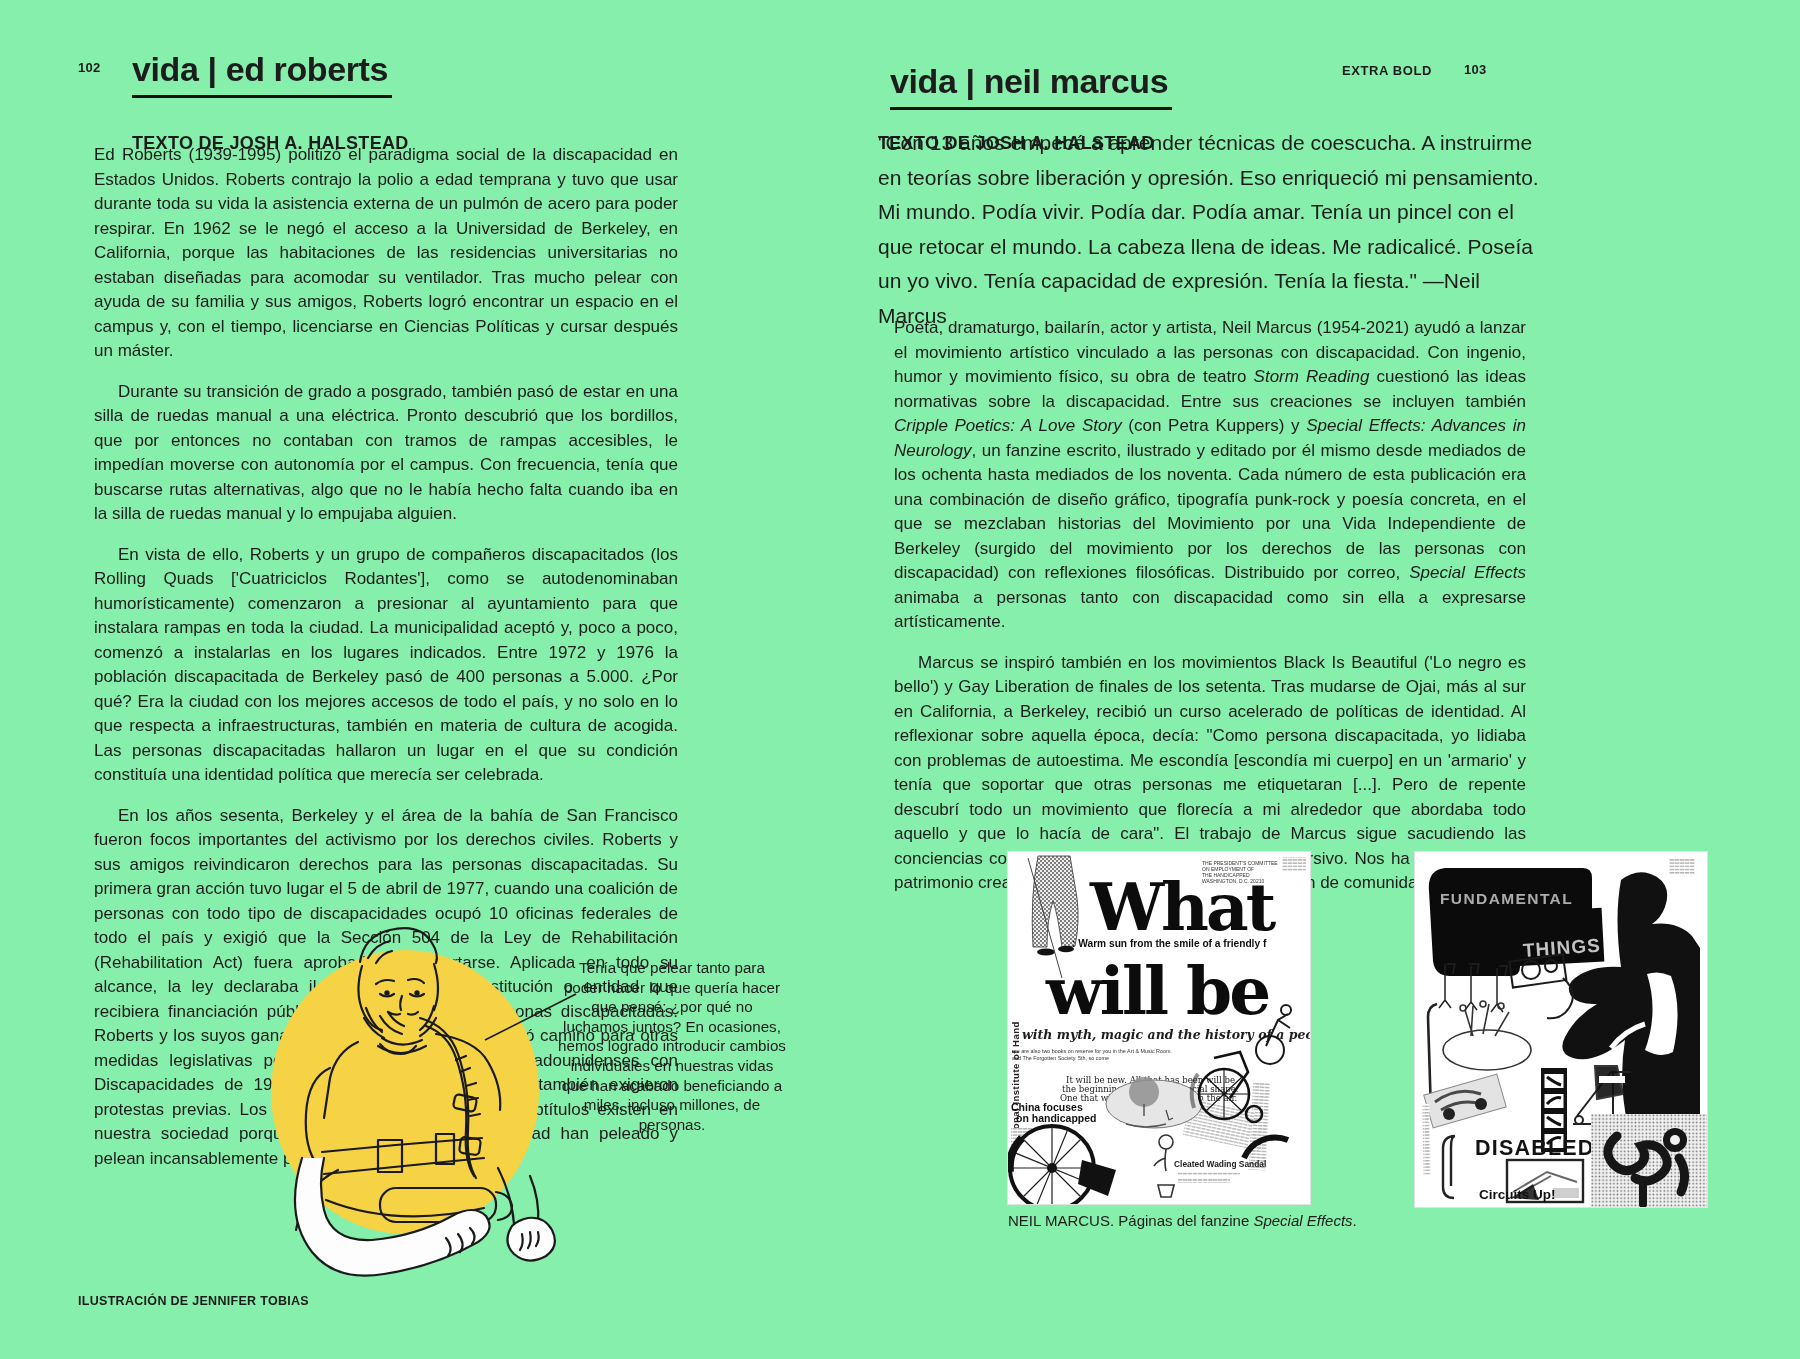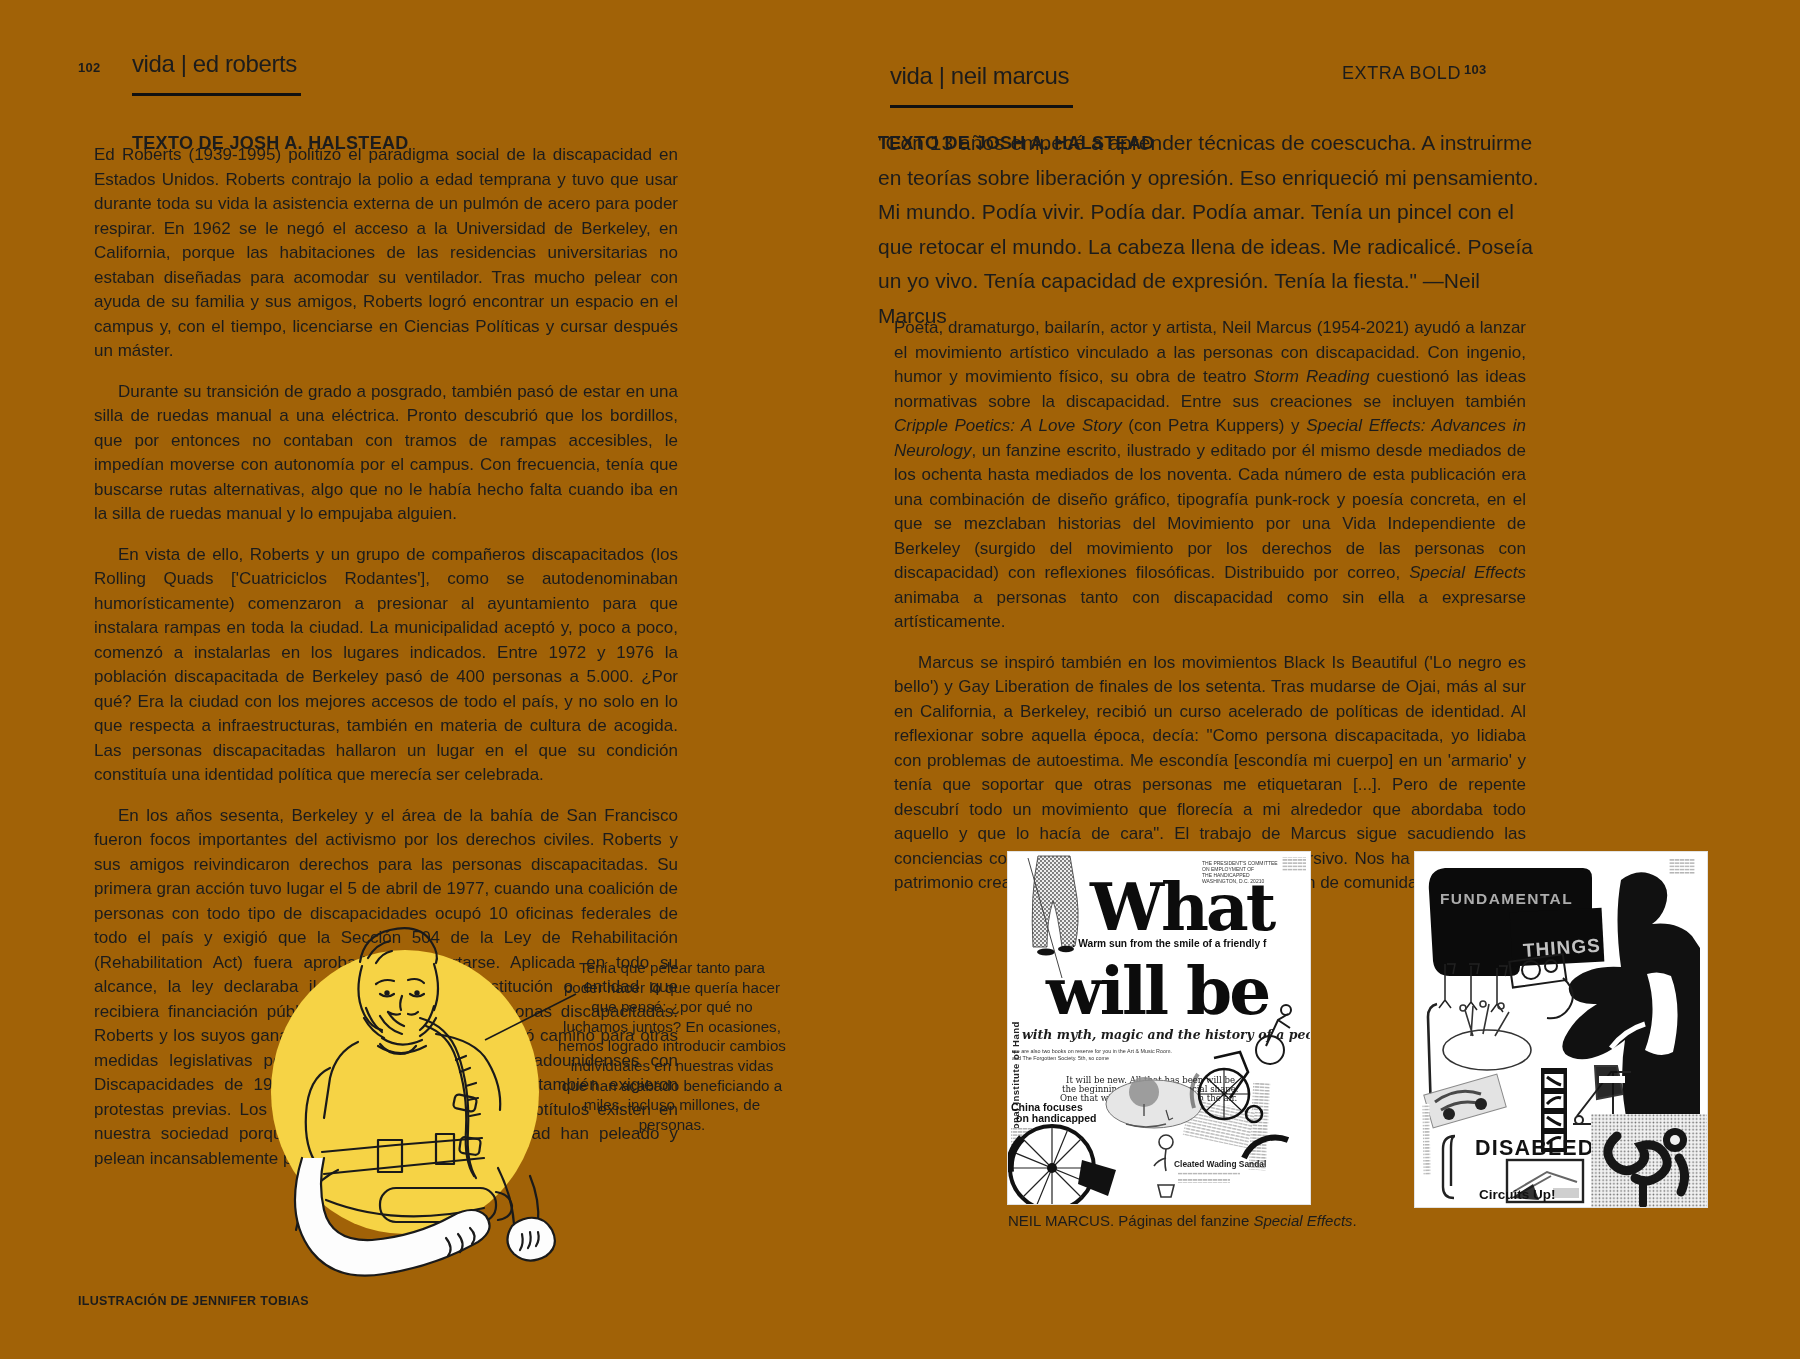--- a/index.html
+++ b/index.html
@@ -1,23 +1,23 @@
 <!DOCTYPE html>
 <html><head>
 <meta charset="utf-8">
 <style>
   html,body{margin:0;padding:0;background:#e9e9e9;}
-  #spread{position:relative;width:1800px;height:1359px;background:#a16207;overflow:hidden;
+  #spread{position:relative;width:1800px;height:1359px;background:#86efac;overflow:hidden;
           font-family:"Liberation Sans",sans-serif;color:#1c1c1c;}
   .abs{position:absolute;}
   .pagenum{font-size:13px;font-weight:700;letter-spacing:.3px;}
-  .title{font-size:24px;font-weight:400;letter-spacing:-.4px;line-height:1;
-         border-bottom:3.5px solid #111;padding-bottom:17px;display:inline-block;padding-right:4px;}
+  .title{font-size:34px;font-weight:700;letter-spacing:-.4px;line-height:1;
+         border-bottom:3.5px solid #111;padding-bottom:9px;display:inline-block;padding-right:4px;}
   .byline{font-size:18px;font-weight:700;letter-spacing:.3px;margin-top:32px;}
-  .runhead{font-size:18px;font-weight:400;letter-spacing:.6px;}
+  .runhead{font-size:13px;font-weight:700;letter-spacing:.6px;}
   .bodycol{font-size:17px;line-height:24.5px;text-align:justify;}
   .bodycol p{margin:16px;}
   .bodycol p + p{text-indent:24px;}
   .quote{font-size:21px;line-height:34.5px;text-align:left;}
   .callout{font-size:15.2px;line-height:19.6px;text-align:center;}
   .credit{font-size:12.5px;font-weight:700;letter-spacing:.3px;}
   .caption{font-size:15px;}
   .imgframe{background:#fff;outline:1px solid #e3e3e3;}
   svg text{font-family:"Liberation Sans",sans-serif;}
   .serif{font-family:"DejaVu Serif",serif;}

